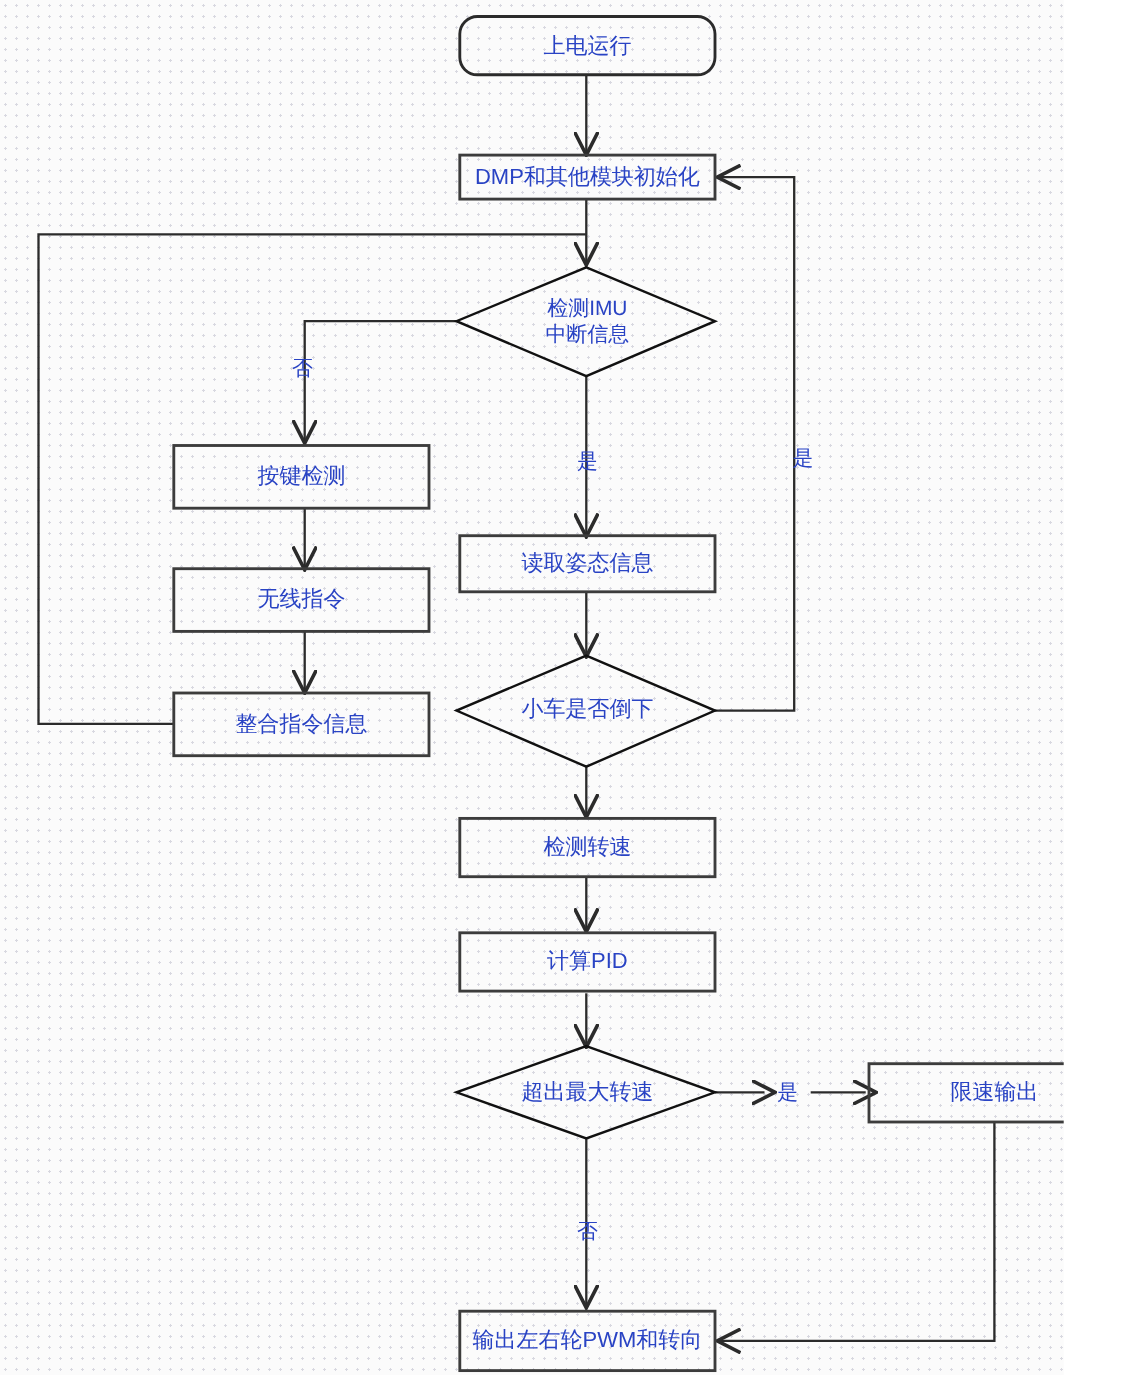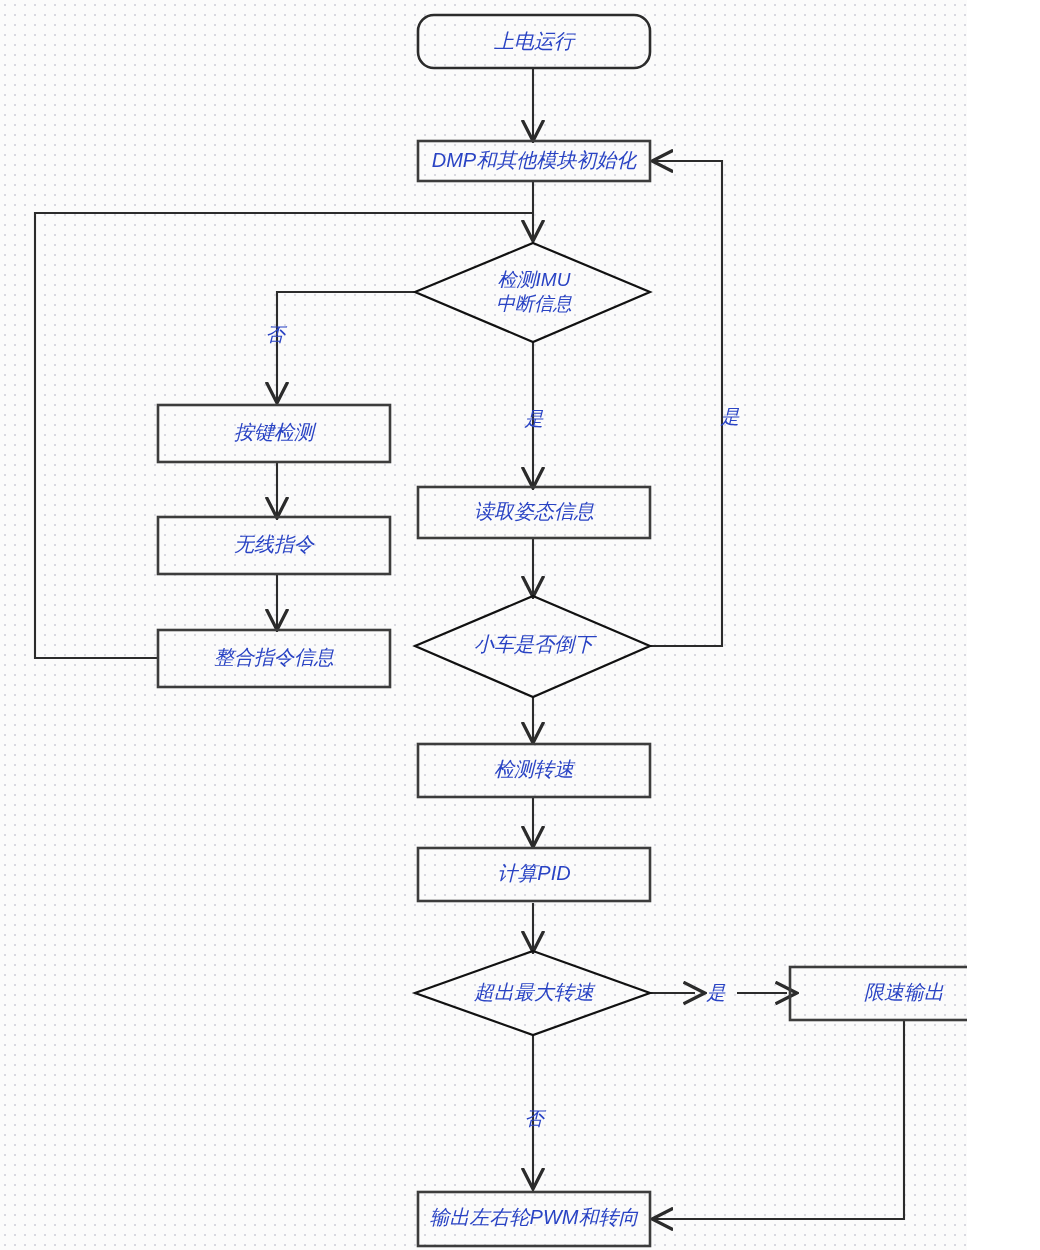--- a/index.html
+++ b/index.html
@@ -11,21 +11,20 @@
     position: relative;
     width: 967px;
     height: 1250px;
     background-color: #fbfbfb;
     background-image:
       radial-gradient(circle, #d8d8e0 1.1px, transparent 1.2px);
     background-size: 10px 10px;
     background-position: 0 0;
     overflow: hidden;
     font-family: "Liberation Sans", "DejaVu Sans", sans-serif;
-    font-style: italic;
   }
   #flow {
     position: absolute;
     left: 0;
     top: 0;
   }
   .node-box {
     fill: transparent;
     stroke: #3c3c3c;
     stroke-width: 2.6;

